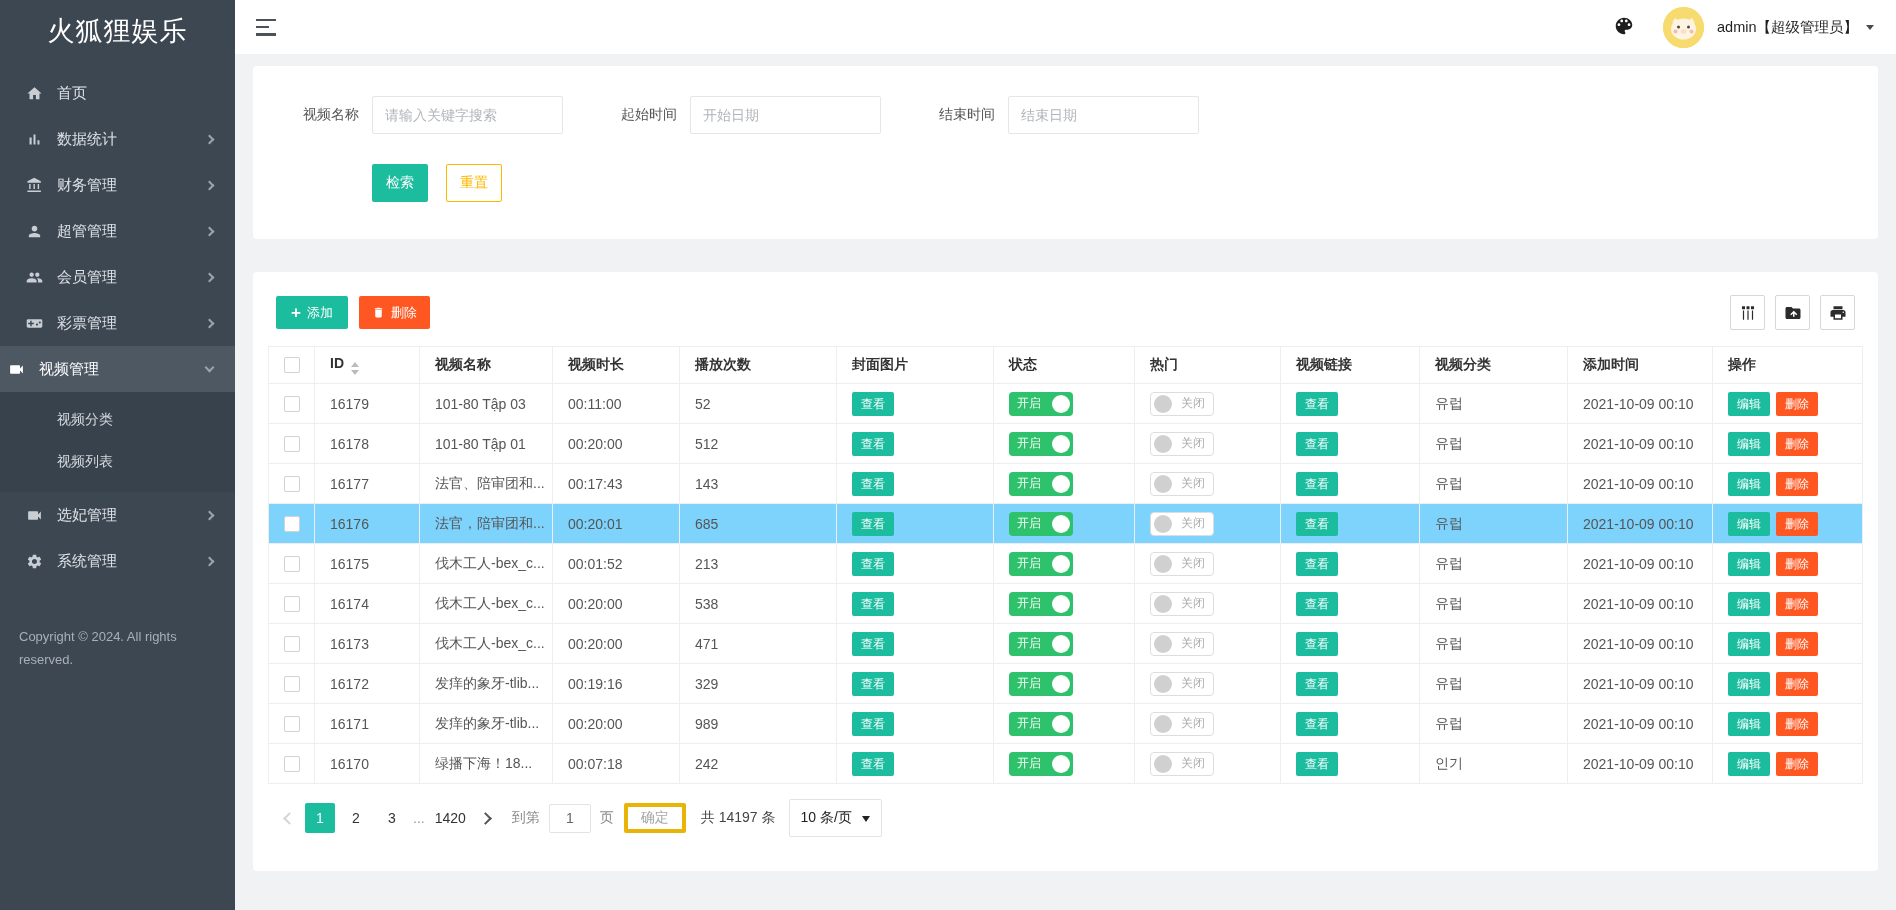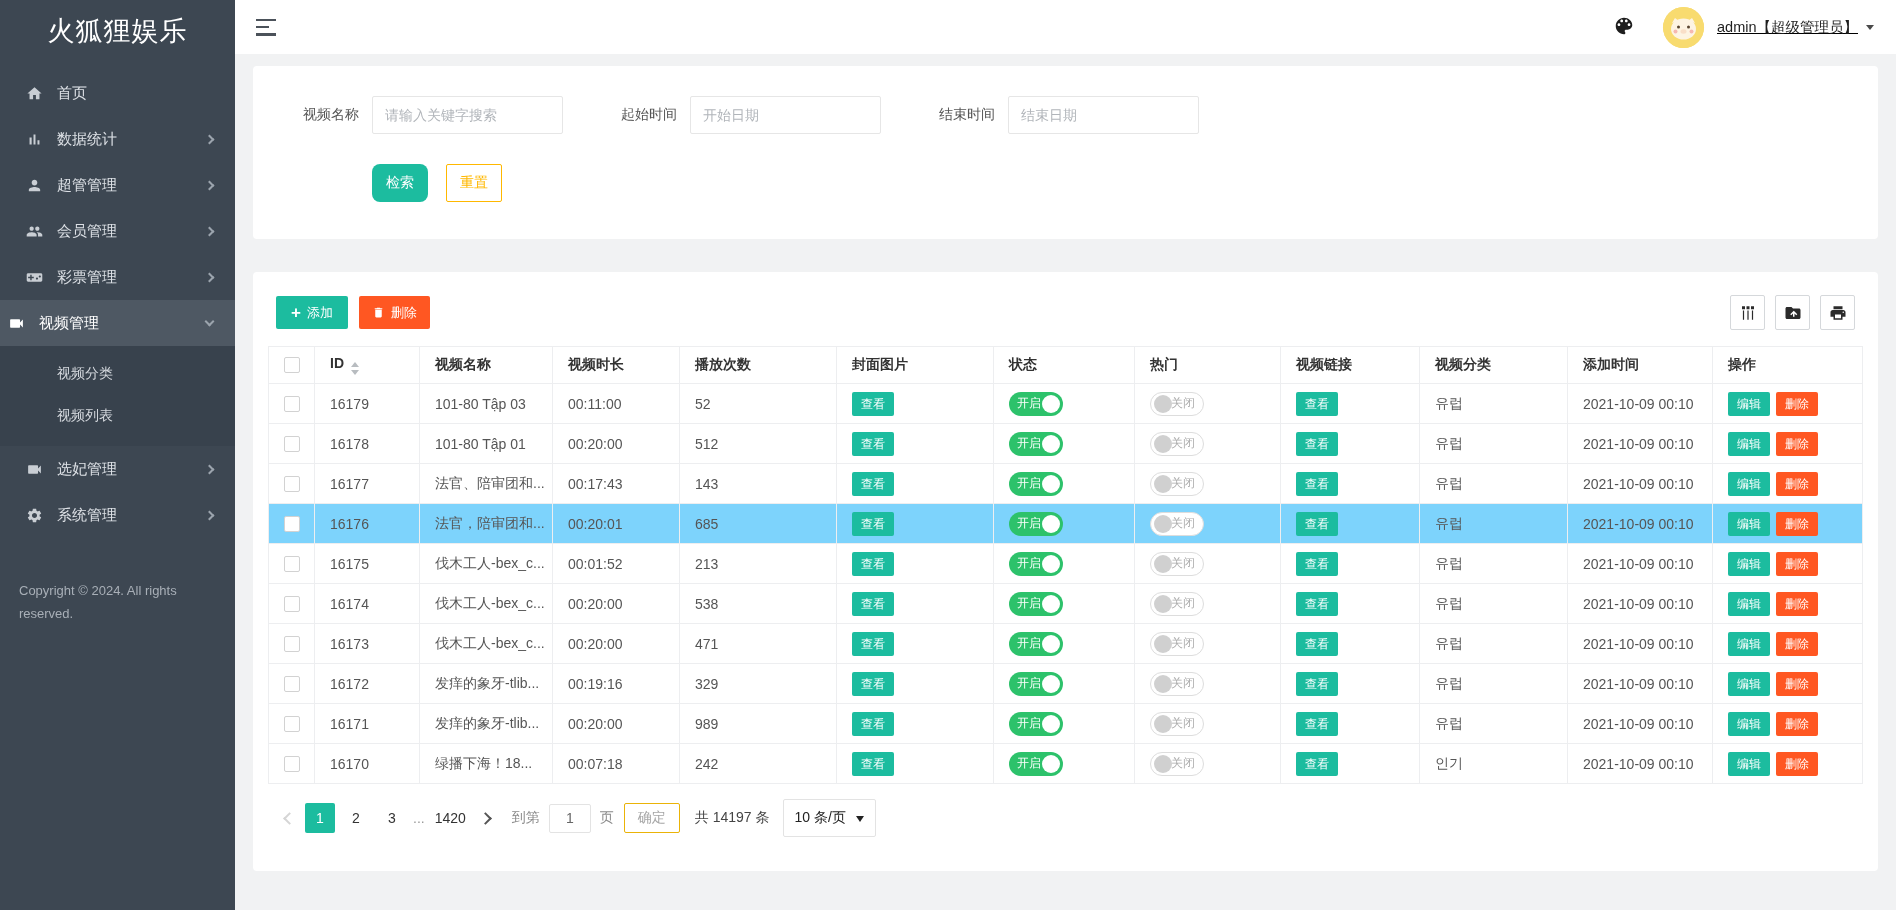--- a/index.html
+++ b/index.html
@@ -23,37 +23,37 @@
   .nav-item.active .nav-icon{fill:#fff;}
   .submenu{background:var(--submenu-bg); padding:6px 0 10px;}
   .sub-item{height:42px; line-height:42px; padding-left:57px; color:#D6DADF; font-size:14px; cursor:pointer;}
   .copyright{margin-top:42px; padding:0 21px 0 19px; color:#A8AFB7; font-size:13px; line-height:1.75;}
   
   .main{margin-left:235px; height:910px; display:flex; flex-direction:column; background:#F1F2F3;}
   .topbar{height:54px; background:#fff; display:flex; align-items:center; padding:0 22px 0 21px; flex:none;}
   .hamburger{width:22px; height:17px; display:flex; flex-direction:column; justify-content:space-between; cursor:pointer;}
   .hamburger span{display:block; height:2.6px; background:#4B525A; width:20px;}
   .hamburger span:nth-child(2){width:13px;}
-  .topbar-right{margin-left:auto; display:flex; align-items:center;text-decoration:underline;}
+  .topbar-right{margin-left:auto; display:flex; align-items:center;}
   .palette-btn{width:24px; height:24px; cursor:pointer;}
   .palette-btn svg{width:22px; height:22px; fill:#1E1E1E;}
   .avatar{width:41px; height:41px; border-radius:50%; background:var(--avatar); margin:0 13px 0 26px; flex:none; cursor:pointer;}
   .admin-name{font-size:14.5px; color:#1f1f1f; cursor:pointer;}
   .caret-down{width:0; height:0; border:4.5px solid transparent; border-top:5.5px solid #4a4a4a; margin-left:8px; margin-top:5px;}
   .content{flex:1; padding:12px 18px 0;}
   
   .filter-card{background:#fff; border-radius:4px; padding:30px 0 37px 50px; margin-bottom:33px;}
   .filter-row{display:flex; align-items:center;}
   .fgroup{display:flex; align-items:center; margin-right:58px;}
   .flabel{font-size:14px; color:#555; margin-right:13px; white-space:nowrap;}
   .finput{width:191px; height:38px; border:1px solid #E6E6E6; border-radius:2px; padding:0 12px; font-size:14px; color:#333; outline:none; font-family:inherit;}
   .finput::placeholder{color:#B1B5BA;}
   .btn-row{margin-top:30px; margin-left:69px; display:flex;}
   button{font-family:inherit; cursor:pointer;}
-  .btn-search{width:56px; height:38px; background:var(--teal); color:#fff; border:none; border-radius:8px; font-size:14px;}
+  .btn-search{width:56px; height:38px; background:var(--teal); color:#fff; border:none; border-radius:2px; font-size:14px;}
   .btn-reset{width:56px; height:38px; background:#fff; border:1px solid var(--yellow); color:var(--yellow); border-radius:2px; font-size:14px; margin-left:18px;}
   
   .table-card{background:#fff; border-radius:4px; padding:15px 15px 34px;}
   .toolbar{display:flex; align-items:center; margin:8px 8px 16px;}
   .btn-add{height:33px; padding:0 15px; background:var(--teal); color:#fff; border:none; border-radius:2px; font-size:13px; display:inline-flex; align-items:center; gap:6px;}
   .btn-add .plus{font-size:17px; font-weight:700; line-height:1;}
   .btn-delete{height:33px; padding:0 13px; background:var(--orange); color:#fff; border:none; border-radius:2px; font-size:13px; display:inline-flex; align-items:center; gap:6px; margin-left:11px;}
   .btn-delete svg{width:13px; height:13px; fill:#fff;}
   .toolbar-right{margin-left:auto; display:flex;}
   .icon-btn{width:35px; height:35px; border:1px solid #D5D8DB; background:#fff; border-radius:2px; display:inline-flex; align-items:center; justify-content:center; margin-left:10px;}
@@ -66,37 +66,37 @@
   .grid tr.hl td{background:#7dd3fc;}
   .cell-cb{padding:0 !important; text-align:center !important;}
   .cb{width:16px; height:16px; border:1px solid #D2D2D2; border-radius:2px; background:#fff; margin:0 auto; cursor:pointer;}
   .sort{display:inline-flex; flex-direction:column; gap:2.5px; margin-left:7px; vertical-align:1px; cursor:pointer;}
   .sort i{width:0; height:0; border:4px solid transparent; display:block;}
   .sort .up{border-bottom:5px solid #B8BCC0; border-top:none;}
   .sort .dn{border-top:5px solid #B8BCC0; border-bottom:none;}
   .tag-btn{display:inline-block; padding:6px 9px; border-radius:2px; font-size:12px; line-height:1; color:#fff; border:none;}
   .tag-teal{background:var(--teal);}
   .tag-red{background:var(--orange); margin-left:6px;}
-  .sw{position:relative; display:inline-flex; align-items:center; width:54px; height:24px; border-radius:12px; font-size:12px; cursor:pointer; vertical-align:middle;}
+  .sw{position:relative; display:inline-flex; align-items:center; width:64px; height:24px; border-radius:4px; font-size:12px; cursor:pointer; vertical-align:middle;}
   .sw.on{background:var(--green); color:#fff; padding-left:8px;}
   .sw.on::after{content:''; position:absolute; right:3px; top:3px; width:18px; height:18px; border-radius:50%; background:#fff;}
   .sw.off{background:#fff; border:1px solid #DDDDDD; color:#ACACAC; justify-content:flex-end; padding-right:8px;}
   .sw.off::after{content:''; position:absolute; left:3px; top:2px; width:18px; height:18px; border-radius:50%; background:#D0D0D0;}
   
   .pager{display:flex; align-items:center; margin:15px 0 0 9px; font-size:14px; color:#555;}
   .pg-arrow{width:9px; height:9px; border-right:2px solid #555; border-bottom:2px solid #555; cursor:pointer; margin:0 8px;}
   .pg-arrow.prev{transform:rotate(135deg); border-color:#D5D5D5;}
   .pg-arrow.next{transform:rotate(-45deg);}
   .pg-num{min-width:30px; height:30px; line-height:30px; text-align:center; padding:0 4px; margin:0 3px; border-radius:2px; color:#333; cursor:pointer;}
   .pg-num.active{background:var(--teal); color:#fff;}
   .pg-ellipsis{margin:0 3px; color:#999;}
   .goto-label{margin-left:14px; color:#8a8a8a;}
   .goto-input{width:42px; height:29px; border:1px solid #E3E3E3; border-radius:2px; text-align:center; font-size:14px; color:#666; margin:0 9px; outline:none; font-family:inherit;}
   .page-word{color:#8a8a8a;}
-  .btn-confirm{height:30px; padding:0 13px; margin-left:10px; background:#fff; border:1px solid #eab308; border-radius:2px; color:#A6A6A6; font-size:14px;}
+  .btn-confirm{height:30px; padding:0 13px; margin-left:10px; background:#fff; border:4px solid #eab308; border-radius:2px; color:#A6A6A6; font-size:14px;}
   .total{margin:0 13px 0 15px; color:#444;}
   .size-select{height:38px; border:1px solid #E3E3E3; border-radius:2px; display:inline-flex; align-items:center; padding:0 11px; color:#222; cursor:pointer;}
   .size-select .caret{width:0; height:0; border:4.5px solid transparent; border-top:6px solid #222; margin-left:10px; margin-top:5px;}
 </style>
 </head>
 <body>
 
 <div class="sidebar">
   <div class="logo">火狐狸娱乐</div>
   <div class="nav">
@@ -104,20 +104,27 @@
         <svg class="nav-icon" viewBox="0 0 24 24">
           <path d="M10 20v-6h4v6h5v-8h3L12 3 2 12h3v8z"></path>
         </svg>
         <span class="nav-label">首页</span>
       </div>
       <div class="nav-item">
         <svg class="nav-icon" viewBox="0 0 24 24">
           <path d="M5 9.2h3V19H5zM10.6 5h2.8v14h-2.8zM16.2 13h2.8v6h-2.8z"></path>
         </svg>
         <span class="nav-label">数据统计</span>
+        <span class="chev right"></span>
+      </div>
+      <div class="nav-item">
+        <svg class="nav-icon" viewBox="0 0 24 24">
+          <path d="M6.5 10h-2v7h2v-7zm6 0h-2v7h2v-7zm8.5 9H2v2h19v-2zm-2.5-9h-2v7h2v-7zM11.5 1 2 6v2h19V6l-9.5-5z"></path>
+        </svg>
+        <span class="nav-label">财务管理</span>
         <span class="chev right"></span>
       </div>
       <div class="nav-item">
         <svg class="nav-icon" viewBox="0 0 24 24">
           <path d="M12 12c2.21 0 4-1.79 4-4s-1.79-4-4-4-4 1.79-4 4 1.79 4 4 4zm0 2c-2.67 0-8 1.34-8 4v2h16v-2c0-2.66-5.33-4-8-4z"></path>
         </svg>
         <span class="nav-label">超管管理</span>
         <span class="chev right"></span>
       </div>
       <div class="nav-item">

